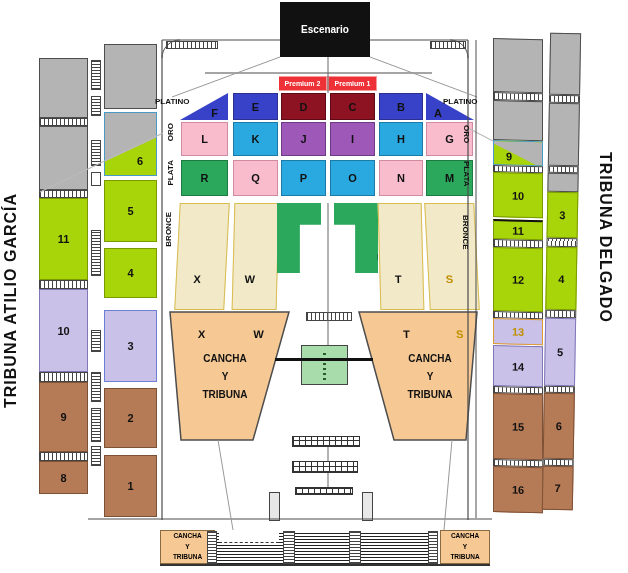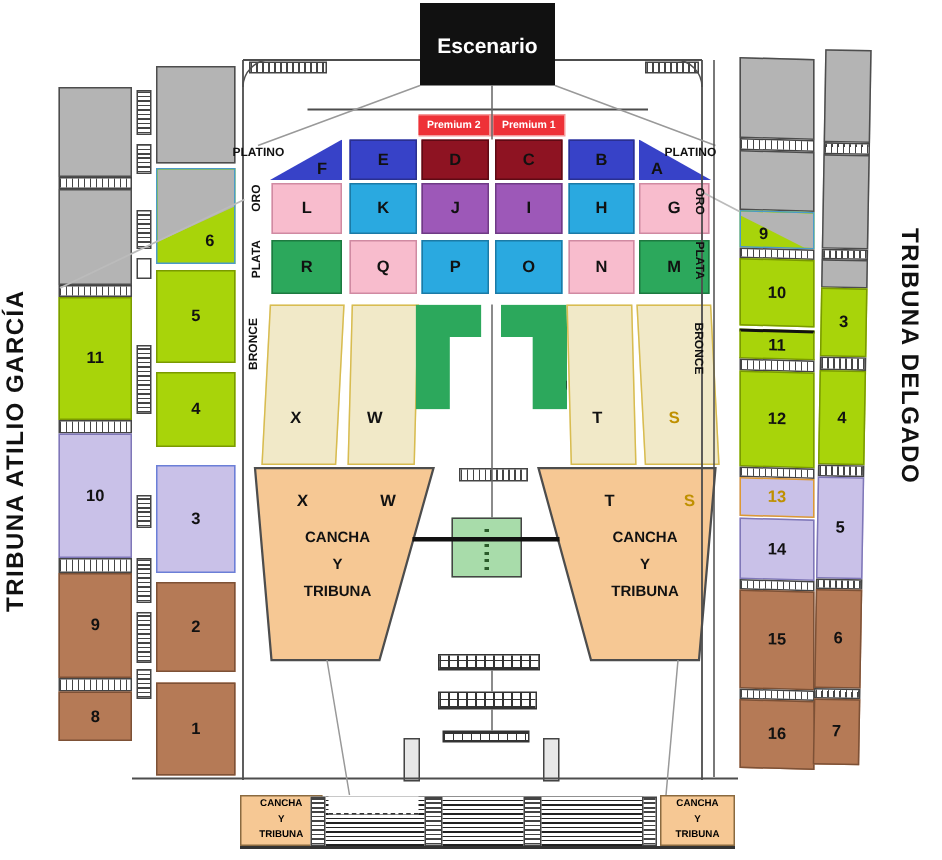--- a/index.html
+++ b/index.html
@@ -56,21 +56,21 @@
   <svg id="svg-fg" width="628" height="573">
     <path d="M162,40 H280 M370,40 H468 M162,40 V520 M468,40 V520 M88,519 H492 M205,73 H432" stroke="#4d4d4d" stroke-width="1.2" fill="none"></path>
     <path d="M180,40 A18,18 0 0 0 162,58 M450,40 A18,18 0 0 1 468,58" stroke="#4d4d4d" stroke-width="1" fill="none"></path>
     <path d="M280,57 L172,97 M370,57 L477,97" stroke="#999" stroke-width="1" fill="none"></path>
     <path d="M328,57 V93 M328,203 V345 M328,447 V461 M328,473 V487" stroke="#666" stroke-width="1" fill="none"></path>
     <path d="M163,133 L40,192 M468,128 L493,141" stroke="#bbb" stroke-width="1.2" fill="none"></path>
     <path d="M218,440 L233,530 M452,440 L444,530" stroke="#999" stroke-width="1" fill="none"></path>
     <path d="M476,40 V518" stroke="#4d4d4d" stroke-width="1" fill="none"></path>
   </svg>
 
-  <div class="abs" style="left:280px;top:2px;width:90px;height:55px;background:#111;color:#fff;display:flex;align-items:center;justify-content:center;font-weight:bold;font-size:14px;z-index:4;">
+  <div class="abs" style="left:280px;top:2px;width:90px;height:55px;background:#111;color:#fff;display:flex;align-items:center;justify-content:center;font-weight:bold;font-size:10px;z-index:4;">
       <span>Escenario</span>
     </div>
 
   <div class="ladH" style="left:166px;top:41px;width:52px;height:8px;"></div>
   <div class="ladH" style="left:430px;top:41px;width:36px;height:8px;"></div>
 
   <div class="abs" style="left:279px;top:76px;width:98px;height:15px;background:#f59a9a;z-index:2;"></div>
   <div class="abs" style="left:279px;top:77px;width:47px;height:13px;background:#ee3137;color:#fff;display:flex;align-items:center;justify-content:center;font-weight:bold;font-size:7px;z-index:3;">
       <span>Premium 2</span>
     </div>

